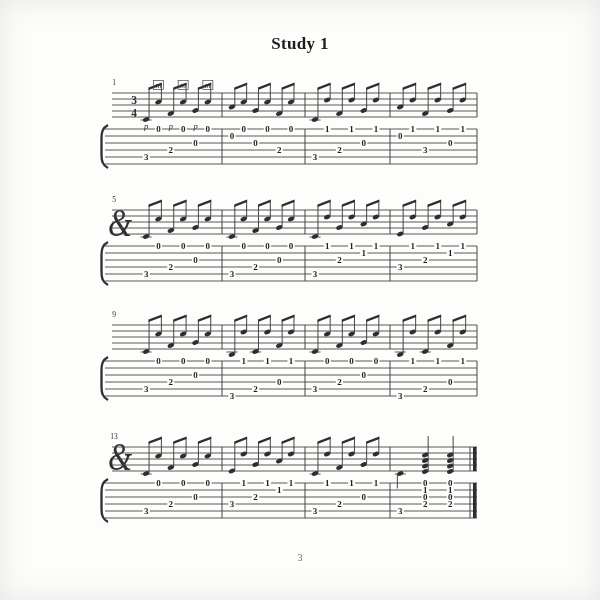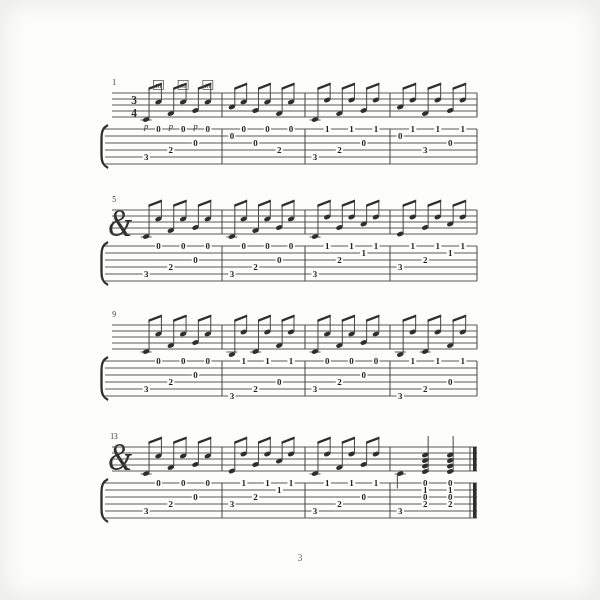--- a/index.html
+++ b/index.html
@@ -19,20 +19,21 @@
     position:absolute;top:552px;left:0;width:100%;
     text-align:center;font-size:10px;color:#6b6b6b;
   }
   svg#score{position:absolute;left:0;top:0;}
   text{font-family:"Liberation Serif","DejaVu Serif",serif;}
 </style>
 </head>
 <body>
 
 <div class="page">
+  <h1 class="title">Study 1</h1>
   <svg id="score" width="600" height="600" viewBox="0 0 600 600">
       <g>
         <g>
           <line x1="112" y1="93" x2="477" y2="93" stroke="#454545" stroke-width="0.9"></line>
           <line x1="112" y1="99" x2="477" y2="99" stroke="#454545" stroke-width="0.9"></line>
           <line x1="112" y1="105" x2="477" y2="105" stroke="#454545" stroke-width="0.9"></line>
           <line x1="112" y1="111" x2="477" y2="111" stroke="#454545" stroke-width="0.9"></line>
           <line x1="112" y1="117" x2="477" y2="117" stroke="#454545" stroke-width="0.9"></line>
         </g>
         <g>

